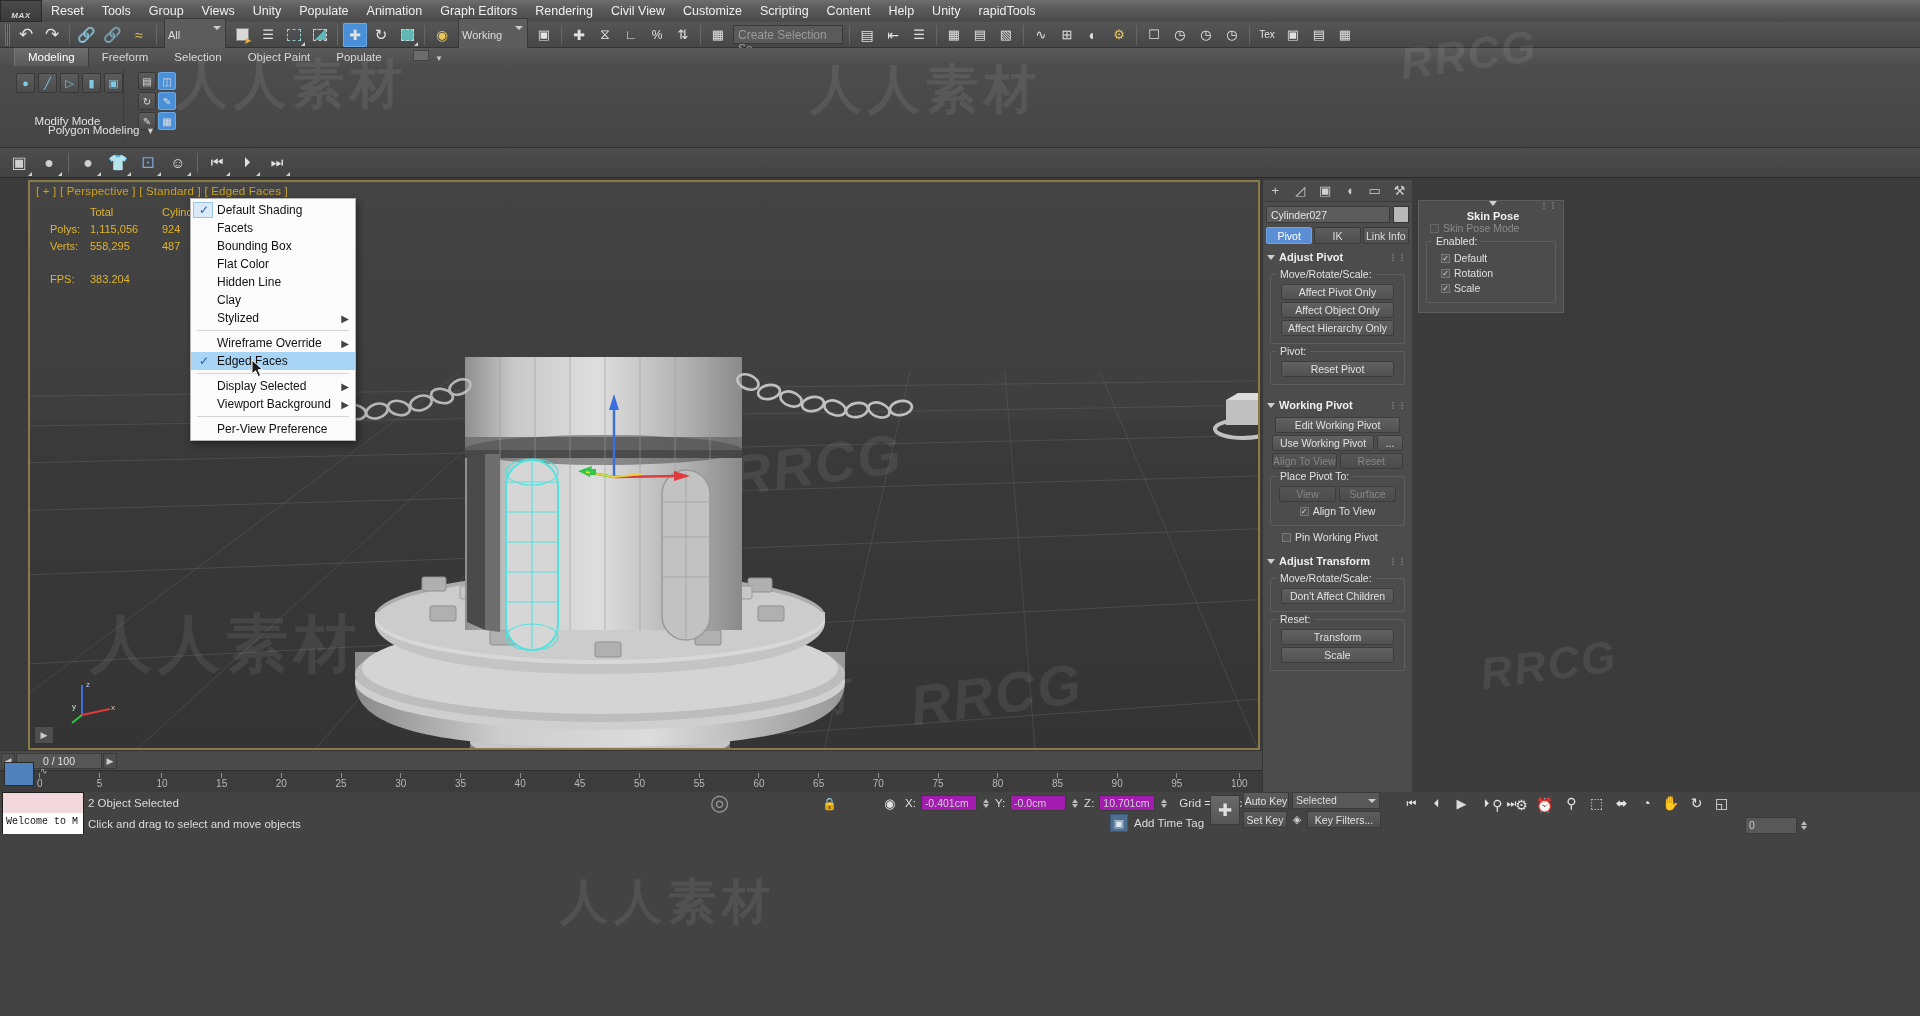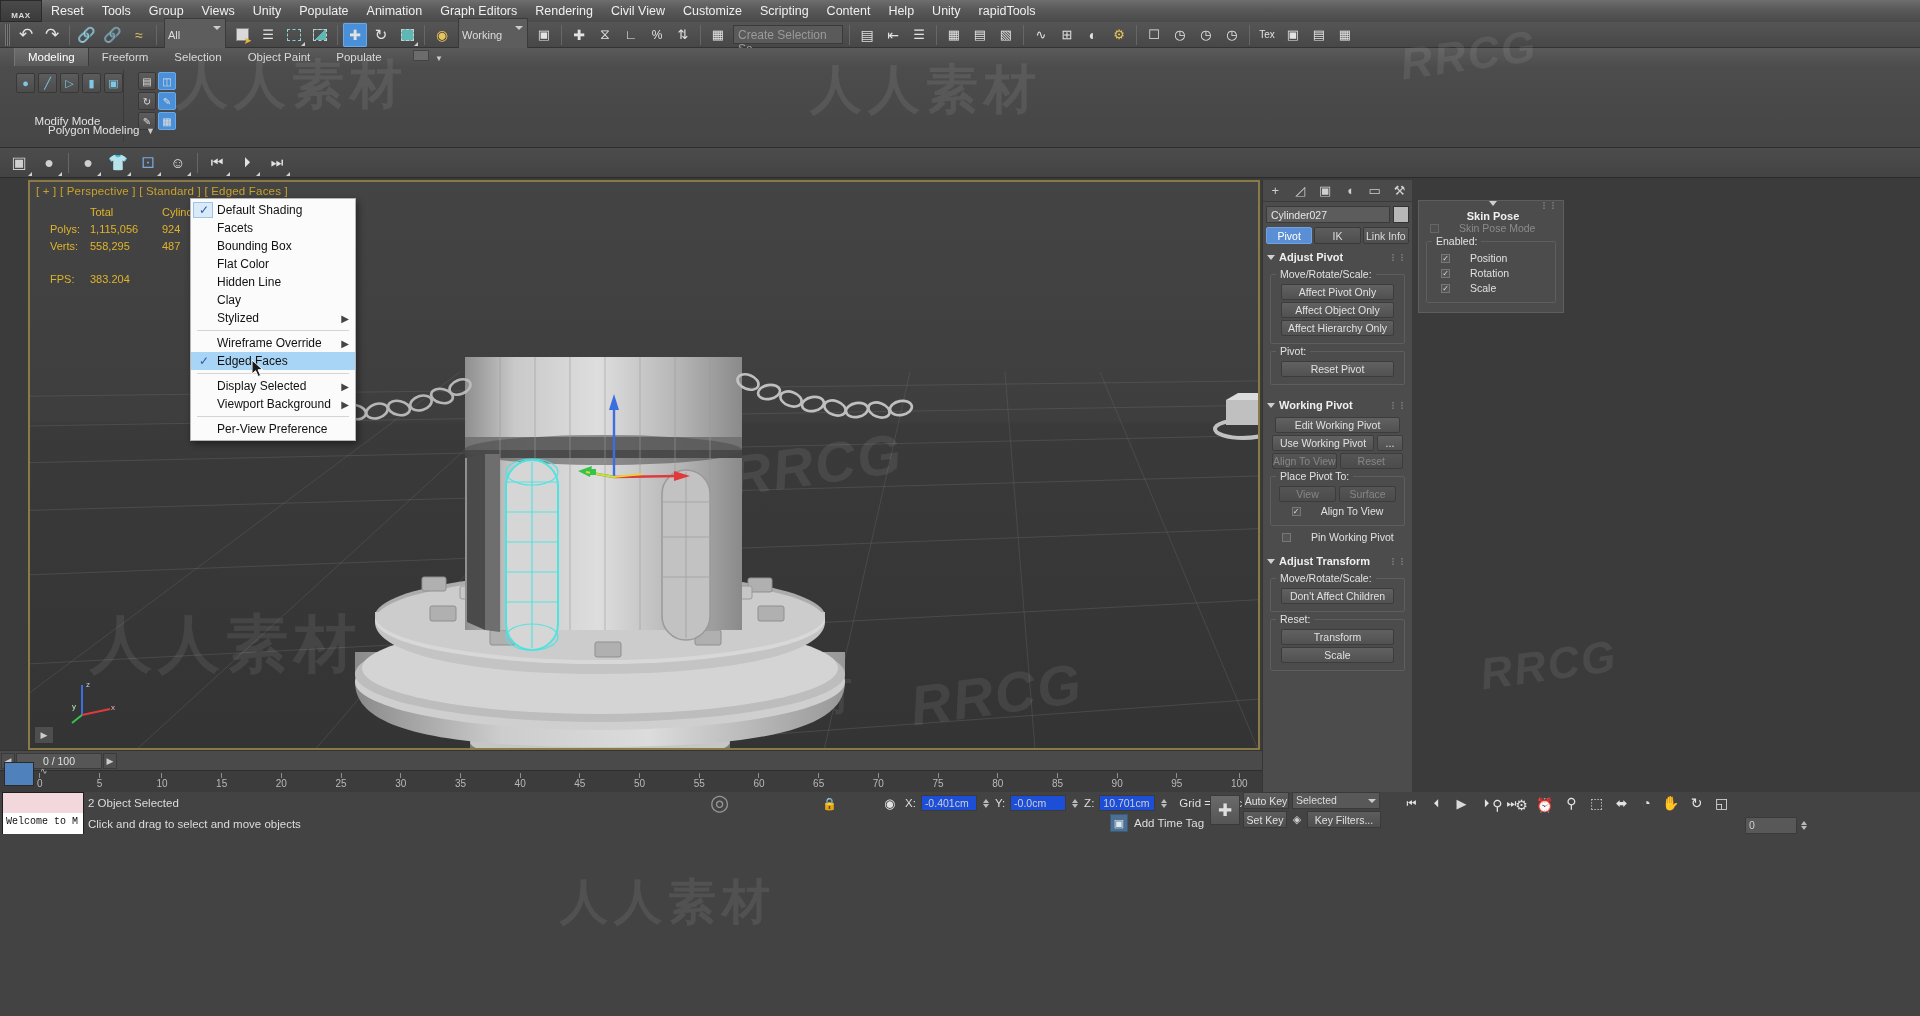--- a/index.html
+++ b/index.html
@@ -21,20 +21,21 @@
     background: linear-gradient(to bottom, #6e6e6e 0%, #5a5a5a 40%, #4a4a4a 100%);
     display: flex; align-items: center;
   }
   .max-logo {
     width: 42px; height: 22px;
     background: linear-gradient(to bottom,#4a4a4a,#3a3a3a);
     border:1px solid #2a2a2a;
     display:flex; align-items:flex-end; justify-content:center;
     font-size:8px; font-weight:bold; color:#dcdcdc; letter-spacing:.5px;
     padding-bottom:1px;
+    font-style:italic;
   }
   .menu-item {
     padding: 0 9px; height: 22px; line-height: 22px;
     font-size: 12.5px; color: #f0f0f0; cursor: default; white-space: nowrap;
   }
 
   
   .maintoolbar {
     position: absolute; top: 22px; left: 0; width: 1920px; height: 26px;
     background: linear-gradient(to bottom,#555,#474747);
@@ -190,21 +191,21 @@
     height:16px; margin:2px auto; width:90%;
     background: linear-gradient(to bottom,#616161,#515151);
     border:1px solid #3c3c3c; border-radius:2px;
     display:flex;align-items:center;justify-content:center;
     font-size:10.5px; color:#e0e0e0; white-space:nowrap;
   }
   .pbtn.dis { color:#878787; background:linear-gradient(to bottom,#555,#4b4b4b); }
   .pbtn-row { display:flex; gap:3px; margin:2px 4px; }
   .pbtn-row .pbtn { margin:0; width:auto; flex:1; }
   .pbtn-row .pbtn.sm { flex:0 0 26px; }
-  .chkrow { display:flex; align-items:center; gap:20px; font-size:10.5px;
+  .chkrow { display:flex; align-items:center; gap:4px; font-size:10.5px;
      color:#e0e0e0; margin:3px 0 3px 10px; }
   .chkrow .box { width:9px;height:9px;border:1px solid #777; background:#555;
      display:flex;align-items:center;justify-content:center; font-size:8px; color:#ddd;}
   .chkrow.dis { color:#8b8b8b; }
 
   
   .skinpose {
     position:absolute; left:1418px; top:200px; width:146px;
     background:#4c4c4c; border:1px solid #5e5e5e; z-index:40;
   }
@@ -239,21 +240,21 @@
     border:1px solid #1e1e1e;
   }
   .ml-top { height:20px; background:#f2d8dd; }
   .ml-bot { height:21px; background:#fff; color:#111; font-size:10px;
     font-family:"Liberation Mono", monospace; padding:3px 2px 0 3px; overflow:hidden; white-space:nowrap;}
   .status-msgs { position:absolute; left:88px; top:2px; width:560px; }
   .status-msgs .l1 { font-size:11.5px; color:#dcdcdc; height:20px; line-height:18px;}
   .status-msgs .l2 { font-size:11.5px; color:#dcdcdc; height:20px; line-height:20px;}
   .coords { position:absolute; left:880px; top:2px; display:flex; align-items:center; gap:5px;}
   .coord-lbl { font-size:11.5px; color:#dfdfdf; }
-  .coord-box { width:56px;height:16px; background:#1d4ed8; border:1px solid #3a3a3a;
+  .coord-box { width:56px;height:16px; background:#a21caf; border:1px solid #3a3a3a;
     font-size:10.5px; color:#cfcfcf; padding:0 3px; line-height:15px; }
   .spin { width:8px; display:flex;flex-direction:column; align-items:center; }
   .spin i { width:0;height:0;border-left:3px solid transparent;border-right:3px solid transparent; }
   .spin i.up { border-bottom:4px solid #bbb; margin-bottom:1px;}
   .spin i.dn { border-top:4px solid #bbb; }
   .addtag { position:absolute; left:1110px; top:22px; display:flex;align-items:center;gap:6px;}
   .addtag .ico { width:18px;height:18px;background:#4d6f92;border:1px solid #3c5a78;
      display:flex;align-items:center;justify-content:center;font-size:11px;color:#dfe9f2;}
   .anim-ctrls { position:absolute; left:1210px; top:0px; display:flex; align-items:center; gap:3px;}
   .autokey { width:46px;height:17px; background:linear-gradient(to bottom,#5d5d5d,#4e4e4e);
@@ -950,21 +951,21 @@
     </div>
     <div class="rollout-body">
       <div class="chkrow dis" style="margin-left:6px">
         <span class="box" style="border-color:#666;background:#4f4f4f"></span>
         <span>Skin Pose Mode</span>
       </div>
       <div class="grp">
         <div class="grp-title">Enabled:</div>
         <div class="chkrow">
           <span class="box">✓</span>
-          <span>Position</span>
+          <span>Default</span>
         </div>
         <div class="chkrow">
           <span class="box">✓</span>
           <span>Rotation</span>
         </div>
         <div class="chkrow">
           <span class="box">✓</span>
           <span>Scale</span>
         </div>
       </div>

